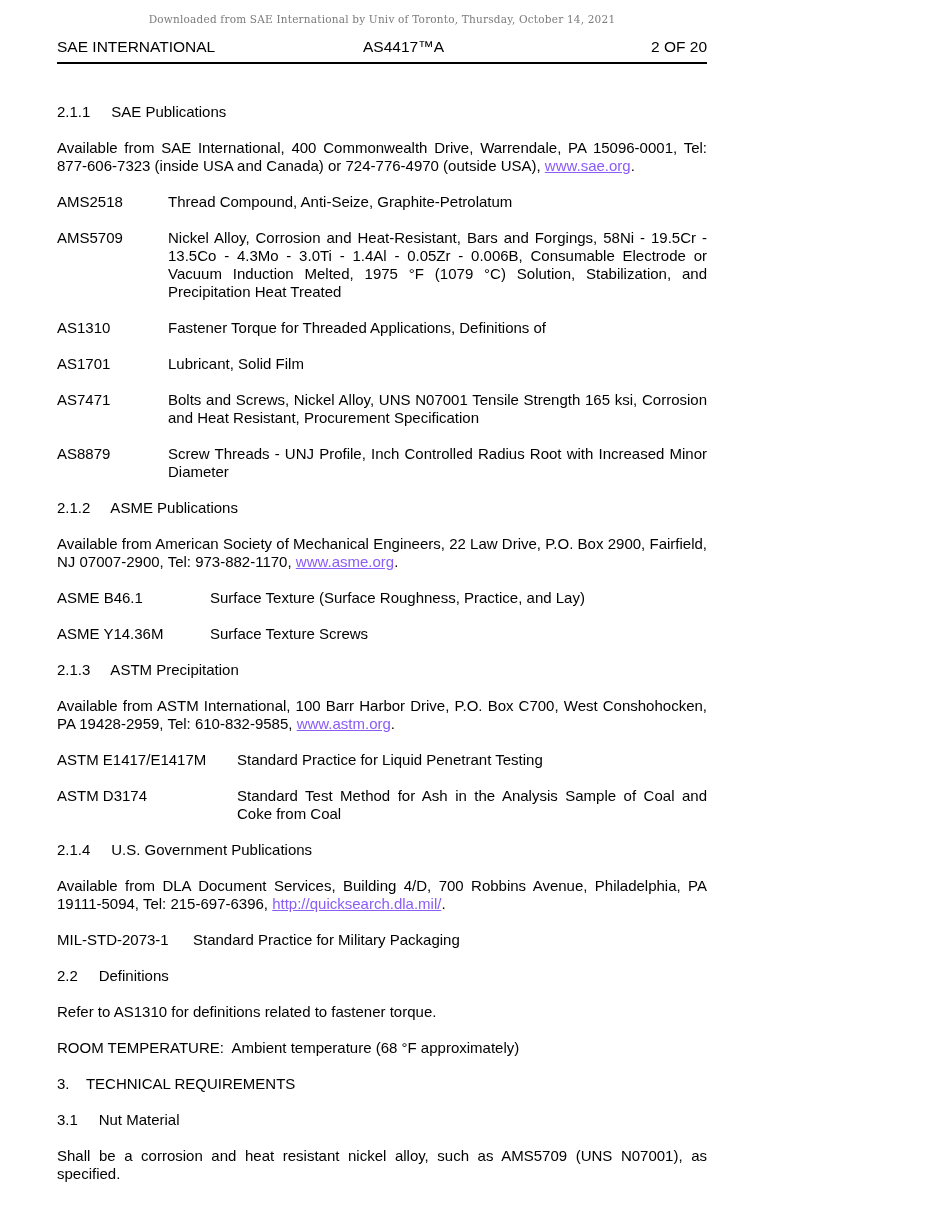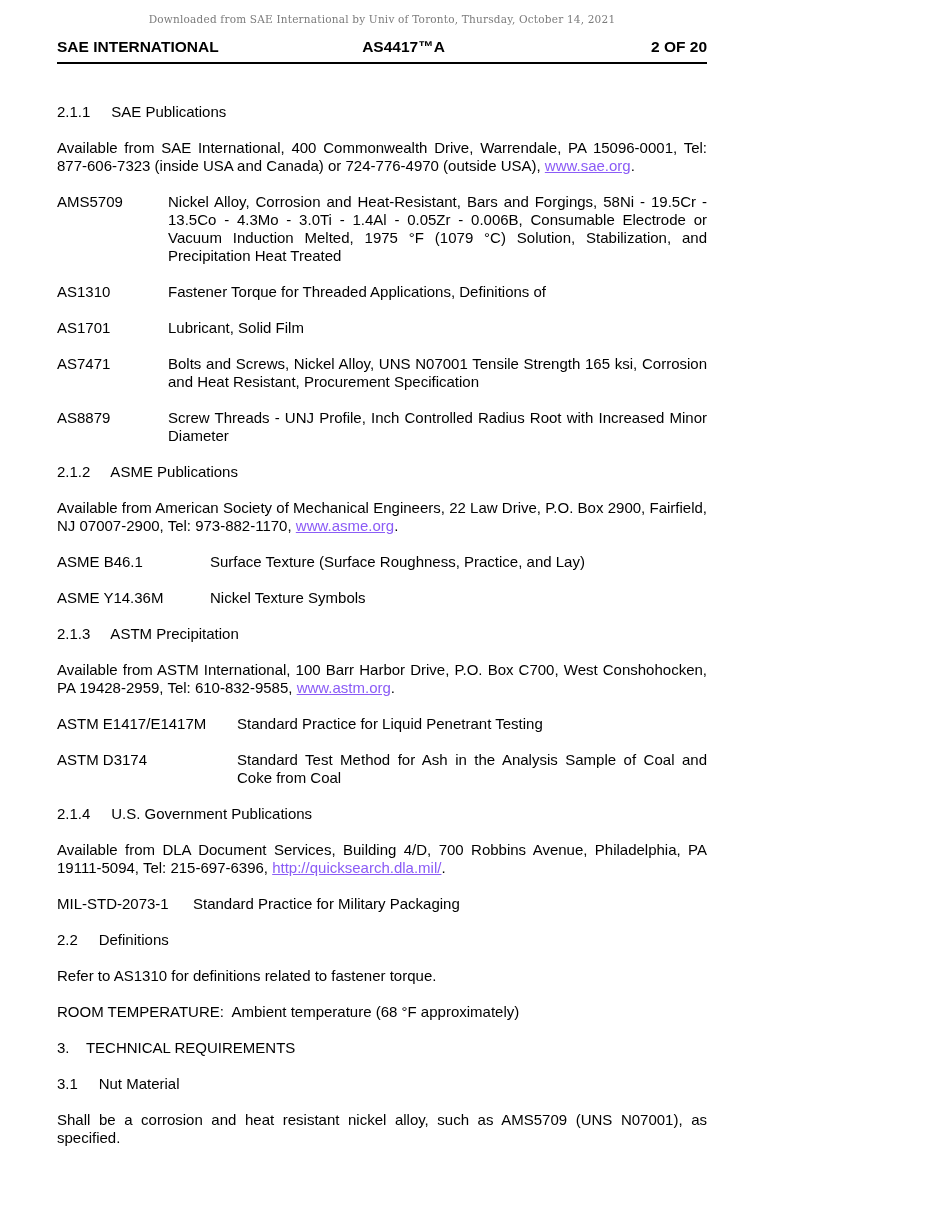--- a/index.html
+++ b/index.html
@@ -20,21 +20,20 @@
     color: #7b7b7b;
     letter-spacing: 0.2px;
   }
 
   .header {
     display: grid;
     grid-template-columns: 1fr auto 1fr;
     align-items: baseline;
     margin: 13px 57px 0 57px;
     font-size: 15.5px;
-    font-weight: bold;
   }
   .h-left  { text-align: left; }
   .h-center{ text-align: center; margin-left: 43px; }
   .h-right { text-align: right; }
 
   .rule { border-top: 2px solid #000; margin: 6px 57px 0 57px; }
 
   .content {
     margin: 0 57px;
     font-size: 15px;
@@ -72,20 +71,24 @@
 
   <div class="rule"></div>
 
   <div class="content">
 
     <div class="hd">2.1.1     SAE Publications</div>
 
     <p class="para"><span>Available from SAE International, 400 Commonwealth Drive, Warrendale, PA 15096-0001, Tel: 877-606-7323 (inside USA and Canada) or 724-776-4970 (outside USA), </span><a class="link" href="#">www.sae.org</a><span>.</span></p>
 
     <div class="ref refs-sae">
+      <span class="term">AMS2518</span>
+      <span class="desc">Thread Compound, Anti-Seize, Graphite-Petrolatum</span>
+    </div>
+    <div class="ref refs-sae">
       <span class="term">AMS5709</span>
       <span class="desc">Nickel Alloy, Corrosion and Heat-Resistant, Bars and Forgings, 58Ni - 19.5Cr - 13.5Co - 4.3Mo - 3.0Ti - 1.4Al - 0.05Zr - 0.006B, Consumable Electrode or Vacuum Induction Melted, 1975 °F (1079 °C) Solution, Stabilization, and Precipitation Heat Treated</span>
     </div>
     <div class="ref refs-sae">
       <span class="term">AS1310</span>
       <span class="desc">Fastener Torque for Threaded Applications, Definitions of</span>
     </div>
     <div class="ref refs-sae">
       <span class="term">AS1701</span>
       <span class="desc">Lubricant, Solid Film</span>
@@ -102,21 +105,21 @@
     <div class="hd">2.1.2     ASME Publications</div>
 
     <p class="para"><span>Available from American Society of Mechanical Engineers, 22 Law Drive, P.O. Box 2900, Fairfield, NJ 07007-2900, Tel: 973-882-1170, </span><a class="link" href="#">www.asme.org</a><span>.</span></p>
 
     <div class="ref refs-asme">
       <span class="term">ASME B46.1</span>
       <span class="desc">Surface Texture (Surface Roughness, Practice, and Lay)</span>
     </div>
     <div class="ref refs-asme">
       <span class="term">ASME Y14.36M</span>
-      <span class="desc">Nickel Texture Symbols</span>
+      <span class="desc">Surface Texture Screws</span>
     </div>
 
     <div class="hd">2.1.3     ASTM Precipitation</div>
 
     <p class="para"><span>Available from ASTM International, 100 Barr Harbor Drive, P.O. Box C700, West Conshohocken, PA 19428-2959, Tel: 610-832-9585, </span><a class="link" href="#">www.astm.org</a><span>.</span></p>
 
     <div class="ref refs-astm">
       <span class="term">ASTM E1417/E1417M</span>
       <span class="desc">Standard Practice for Liquid Penetrant Testing</span>
     </div>

